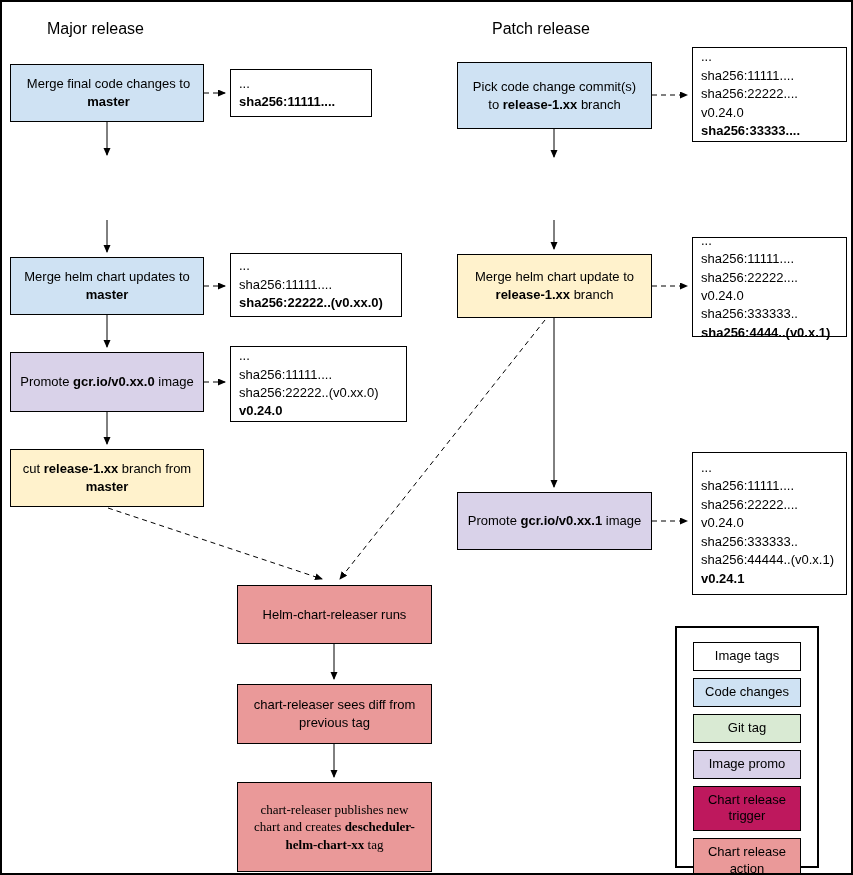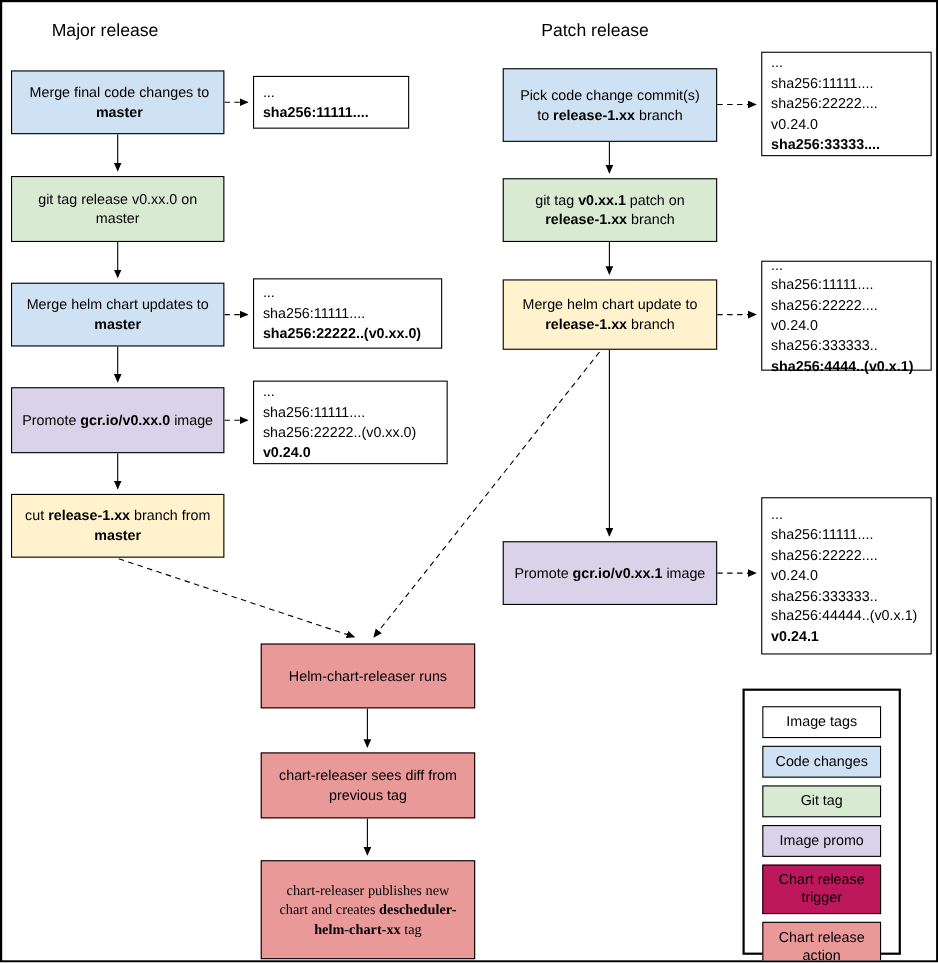--- a/index.html
+++ b/index.html
@@ -67,23 +67,20 @@
     <line x1="106" y1="506" x2="320" y2="577" stroke="#000" stroke-width="1" stroke-dasharray="5,4" marker-end="url(#arrow)"></line>
     <line x1="543" y1="318" x2="338" y2="577" stroke="#000" stroke-width="1" stroke-dasharray="5,4" marker-end="url(#arrow)"></line>
   </svg>
 
   <div class="title" style="left:45px;top:18px;">Major release</div>
   <div class="title" style="left:490px;top:18px;">Patch release</div>
 
   <div class="box" style="left: 8px; top: 62px; width: 194px; height: 58px; background-color: rgb(207, 226, 243); padding-left: 11px;">
     <span class="box-text"><span>Merge final code changes to </span><span class="b">master</span></span>
   </div>
-  <div class="box" style="left: 8px; top: 158px; width: 194px; height: 60px; background-color: rgb(217, 234, 211);">
-    <span class="box-text"><span>git tag release v0.xx.0 on master</span></span>
-  </div>
   <div class="box" style="left: 8px; top: 255px; width: 194px; height: 58px; background-color: rgb(207, 226, 243);">
     <span class="box-text"><span>Merge helm chart updates to </span><span class="b">master</span></span>
   </div>
   <div class="box" style="left: 8px; top: 350px; width: 194px; height: 60px; background-color: rgb(217, 210, 233);">
     <span class="box-text"><span>Promote </span><span class="b">gcr.io/v0.xx.0</span><span> image</span></span>
   </div>
   <div class="box" style="left: 8px; top: 447px; width: 194px; height: 58px; background-color: rgb(255, 242, 204); justify-content: flex-end;">
     <span class="box-text"><span>cut </span><span class="b">release-1.xx</span><span> branch from </span><span class="b">master</span></span>
   </div>
 
@@ -98,23 +95,20 @@
     </div>
   <div class="note" style="left:228px;top:344px;width:177px;height:76px;">
       <div>...</div>
       <div>sha256:11111....</div>
       <div>sha256:22222..(v0.xx.0)</div>
       <div class="b">v0.24.0</div>
     </div>
 
   <div class="box" style="left: 455px; top: 60px; width: 195px; height: 67px; background-color: rgb(207, 226, 243);">
     <span class="box-text"><span>Pick code change commit(s) to </span><span class="b">release-1.xx</span><span> branch</span></span>
-  </div>
-  <div class="box" style="left: 455px; top: 160px; width: 195px; height: 58px; background-color: rgb(217, 234, 211);">
-    <span class="box-text"><span>git tag </span><span class="b">v0.xx.1</span><span> patch on </span><span class="b">release-1.xx</span><span> branch</span></span>
   </div>
   <div class="box" style="left: 455px; top: 252px; width: 195px; height: 64px; background-color: rgb(255, 242, 204);">
     <span class="box-text"><span>Merge helm chart update to </span><span class="b">release-1.xx</span><span> branch</span></span>
   </div>
   <div class="box" style="left: 455px; top: 490px; width: 195px; height: 58px; background-color: rgb(217, 210, 233);">
     <span class="box-text"><span>Promote </span><span class="b">gcr.io/v0.xx.1</span><span> image</span></span>
   </div>
 
   <div class="note" style="left:690px;top:45px;width:155px;height:95px;">
       <div>...</div>

